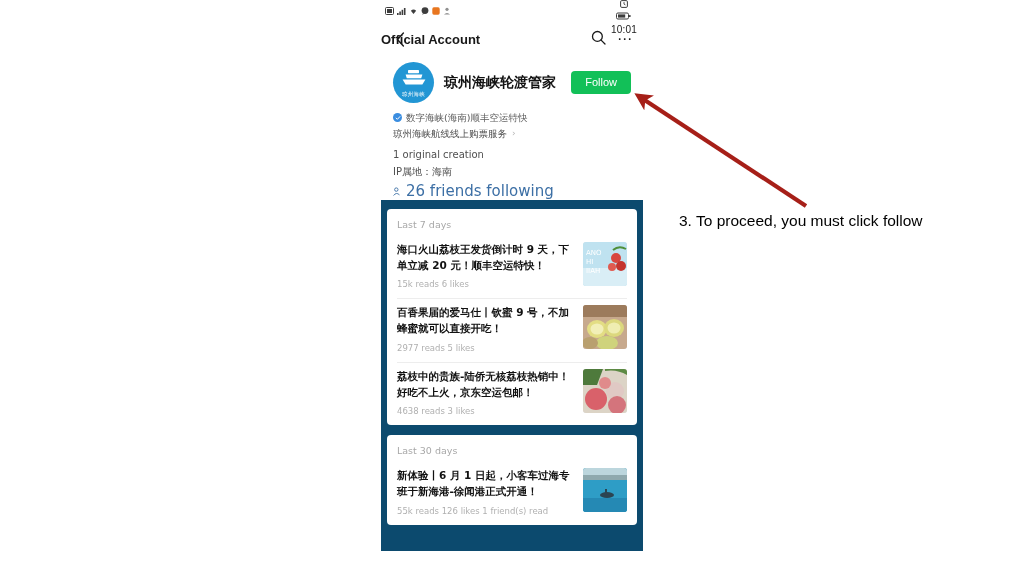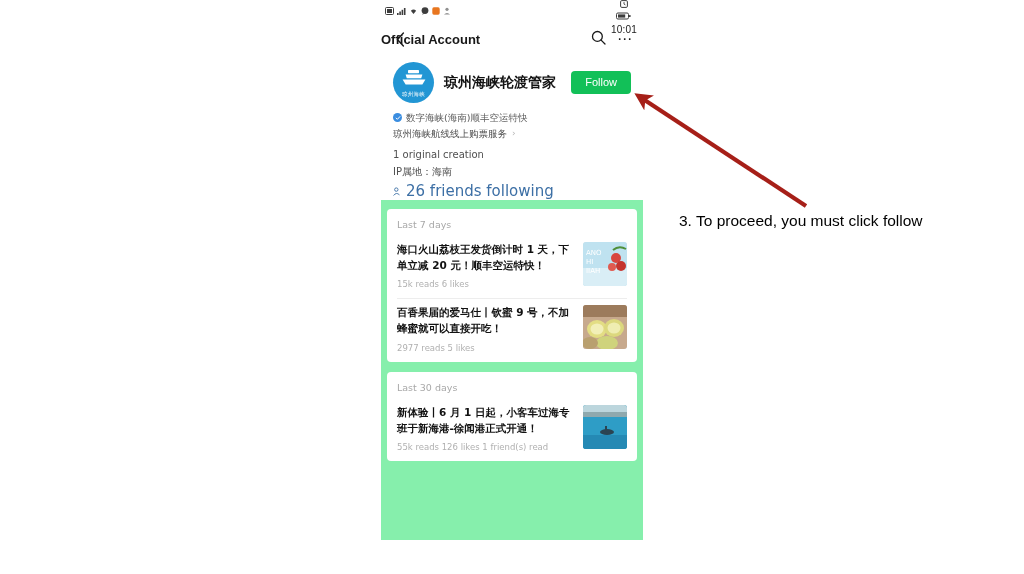--- a/index.html
+++ b/index.html
@@ -202,21 +202,21 @@
     position: absolute;
     left: 0; right: 0;
     bottom: 0;
     height: 2px;
     background: #1a1a1a;
     border-radius: 1px;
   }
 
   
   .feed {
-    background: #86efac;
+    background: #0c4a6e;
     padding: 9px 6px 16px 6px;
     min-height: 340px;
     box-sizing: border-box;
   }
   .card {
     background: #ffffff;
     border-radius: 4px;
     padding: 0 10px;
     margin-bottom: 10px;
   }
@@ -384,21 +384,21 @@
   </div>
 
 
   <div class="feed">
 
     <div class="card">
       <div class="card-header">Last 7 days</div>
 
       <div class="article">
         <div class="article-text">
-          <div class="article-title">海口火山荔枝王发货倒计时 1 天，下单立减 20 元！顺丰空运特快！</div>
+          <div class="article-title">海口火山荔枝王发货倒计时 9 天，下单立减 20 元！顺丰空运特快！</div>
           <div class="article-stats">15k reads  6 likes</div>
         </div>
         <div class="thumb">
           <svg width="44" height="44" viewBox="0 0 44 44">
             <rect width="44" height="44" fill="#bfe2f0"></rect>
             <rect x="0" y="26" width="44" height="18" fill="#d9eef6"></rect>
             <text x="3" y="13" font-size="7" fill="#ffffff" font-family="DejaVu Sans, sans-serif">ANO</text>
             <text x="3" y="22" font-size="7" fill="#ffffff" font-family="DejaVu Sans, sans-serif">HI</text>
             <text x="3" y="31" font-size="7" fill="#ffffff" font-family="DejaVu Sans, sans-serif">IIAH</text>
             <circle cx="33" cy="16" r="5" fill="#d8453f"></circle>
@@ -421,20 +421,37 @@
             <ellipse cx="14" cy="24" rx="10" ry="9" fill="#e3dd84"></ellipse>
             <ellipse cx="14" cy="24" rx="6.5" ry="5.5" fill="#f2efb8"></ellipse>
             <ellipse cx="31" cy="23" rx="10" ry="9" fill="#dcd87e"></ellipse>
             <ellipse cx="31" cy="23" rx="6.5" ry="5.5" fill="#efedb2"></ellipse>
             <ellipse cx="24" cy="38" rx="11" ry="7" fill="#cfd37c"></ellipse>
             <ellipse cx="7" cy="38" rx="8" ry="6" fill="#b9a06f"></ellipse>
           </svg>
         </div>
       </div>
 
+      <div class="article">
+        <div class="article-text">
+          <div class="article-title">荔枝中的贵族-陆侨无核荔枝热销中！好吃不上火，京东空运包邮！</div>
+          <div class="article-stats">4638 reads  3 likes</div>
+        </div>
+        <div class="thumb">
+          <svg width="44" height="44" viewBox="0 0 44 44">
+            <rect width="44" height="44" fill="#dcd4c6"></rect>
+            <path d="M0 0 H20 L14 16 H0 Z" fill="#4e7a3c"></path>
+            <path d="M22 2 Q34 0 44 6 L44 0 H22 Z" fill="#5d8a44"></path>
+            <circle cx="13" cy="30" r="11" fill="#d9616a"></circle>
+            <circle cx="32" cy="22" r="9" fill="#e0c9c4"></circle>
+            <circle cx="34" cy="36" r="9" fill="#d4747c"></circle>
+            <circle cx="22" cy="14" r="6" fill="#e08b8b"></circle>
+          </svg>
+        </div>
+      </div>
     </div>
 
     <div class="card">
       <div class="card-header">Last 30 days</div>
 
       <div class="article">
         <div class="article-text">
           <div class="article-title">新体验丨6 月 1 日起，小客车过海专班于新海港-徐闻港正式开通！</div>
           <div class="article-stats">55k reads  126 likes  1 friend(s) read</div>
         </div>

